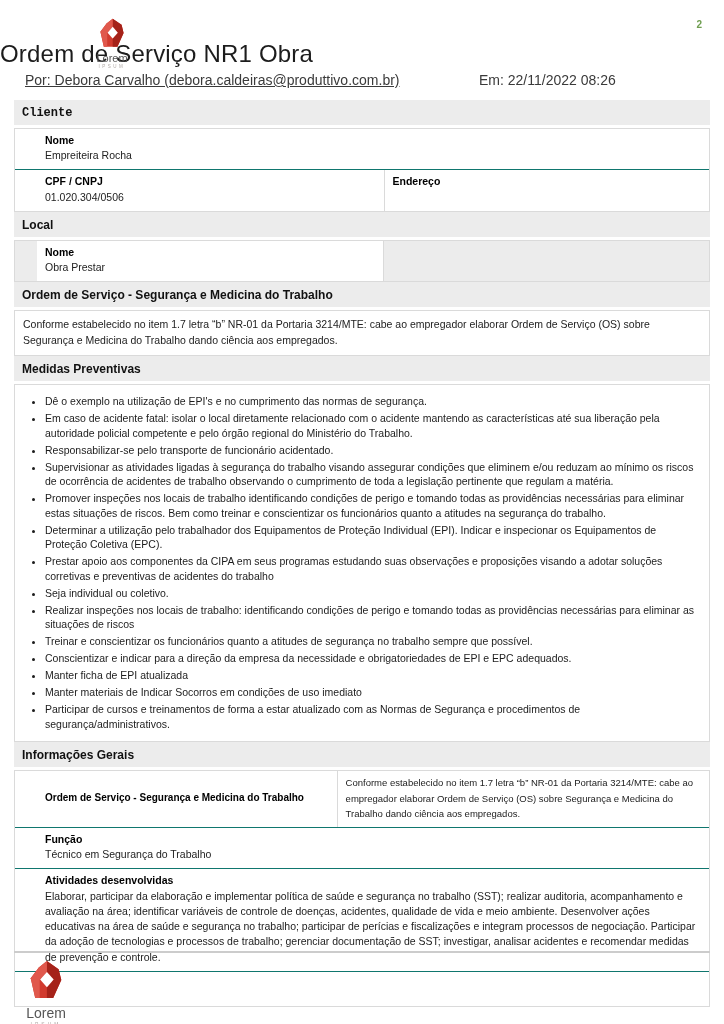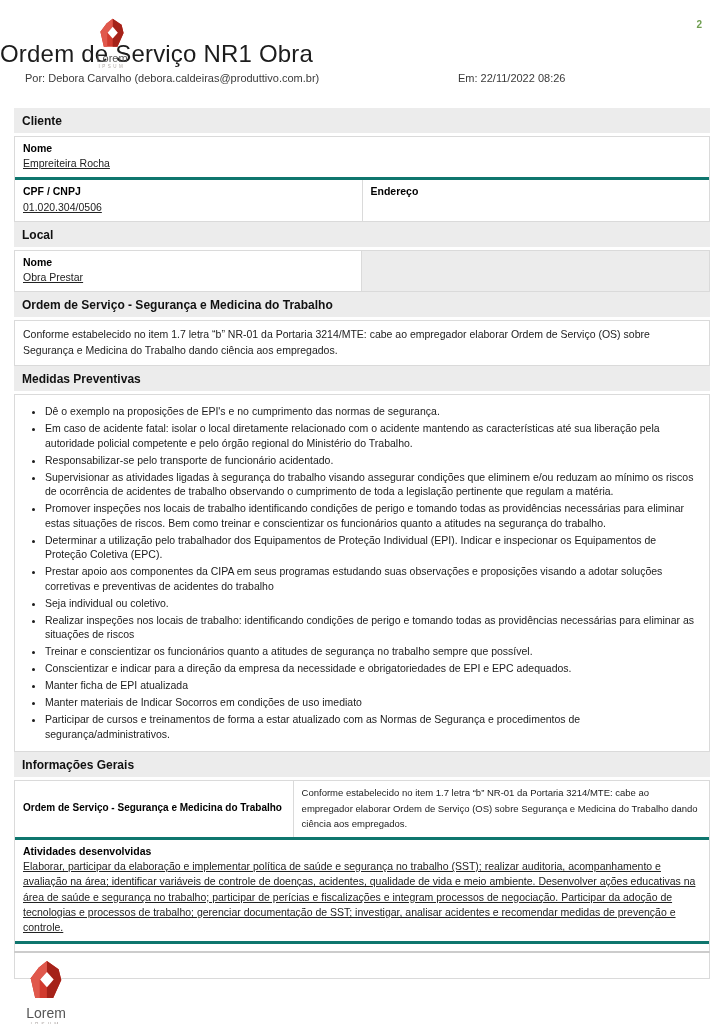--- a/index.html
+++ b/index.html
@@ -6,34 +6,34 @@
   body{width:724px;height:1024px;font-family:"Liberation Sans","DejaVu Sans",sans-serif;color:#1a1a1a;position:relative;overflow:hidden;}
   .page{position:relative;width:724px;height:1024px;background:#fff;}
 
   
   .header{position:relative;height:98px;}
   .logo-block{position:absolute;left:92px;top:18px;width:40px;text-align:center;}
   .logo-block .logo-word{font-size:11px;color:#555;margin-top:1px;line-height:1;}
   .logo-block .logo-sub{font-size:4.5px;color:#b0a9a6;letter-spacing:2.5px;margin-top:1px;line-height:1;}
   .doc-title{padding-top:40px;font-size:24px;font-weight:400;color:#1c1c1c;letter-spacing:0.2px;}
   .page-num{position:absolute;right:22px;top:19px;font-size:10px;font-weight:bold;}
-  .byline{position:absolute;left:25px;top:72px;right:25px;font-size:11px;color:#3a3a3a;}
-  .byline .em{position:absolute;left:433px;top:0;}
+  .byline{position:absolute;left:25px;top:72px;right:25px;font-size:14px;color:#3a3a3a;text-decoration:underline;}
+  .byline .em{position:absolute;left:454px;top:0;}
 
   
   .content{margin:0 14px;}
   .section-bar{background:#ececec;font-size:12px;font-weight:bold;color:#111;padding:6px 8px 5px 8px;margin-bottom:3px;}
-  .section-bar.first{margin-top:10px;}
+  .section-bar.first{margin-top:2px;font-family:Liberation Mono, monospace;}
   .tbl{border:1px solid #dadada;background:#fff;}
   .row{display:flex;}
-  .row + .row{border-top:3px solid #0f766e;}
-  .cell{flex:1;background:#fff;padding:4px 8px 6px 8px;min-height:24px;}
+  .row + .row{border-top:1px solid #0f766e;}
+  .cell{flex:1;background:#fff;padding:4px 8px 6px 8px;min-height:24px;margin-left:22px;}
   .cell + .cell{border-left:1px solid #dadada;}
   .lbl{font-weight:bold;font-size:10.5px;line-height:1.45;color:#000;}
-  .val{font-size:10.5px;line-height:1.45;color:#222;text-decoration:underline;}
+  .val{font-size:10.5px;line-height:1.45;color:#222;}
   .local-row{display:flex;background:#ececec;}
   .local-row .cell{flex:none;width:50%;border-right:1px solid #dadada;box-sizing:border-box;}
 
   .text-box{border:1px solid #dadada;background:#fff;padding:6px 8px;}
   .text-box p{margin:0;font-size:10.5px;line-height:1.5;color:#222;}
 
   .bullets-box{border:1px solid #dadada;background:#fff;padding:7px 10px 8px 6px;}
   .bullets-box ul{margin:0;padding-left:24px;}
   .bullets-box li{font-size:10.5px;line-height:1.38;margin:2.5px 0;color:#1c1c1c;}
 
@@ -111,21 +111,21 @@
     </div>
 
     <div class="section-bar">Ordem de Serviço - Segurança e Medicina do Trabalho</div>
     <div class="text-box">
       <p>Conforme estabelecido no item 1.7 letra “b” NR-01 da Portaria 3214/MTE: cabe ao empregador elaborar Ordem de Serviço (OS) sobre Segurança e Medicina do Trabalho dando ciência aos empregados.</p>
     </div>
 
     <div class="section-bar">Medidas Preventivas</div>
     <div class="bullets-box">
       <ul>
-        <li>Dê o exemplo na proposições de EPI's e no cumprimento das normas de segurança.</li>
+        <li>Dê o exemplo na utilização de EPI's e no cumprimento das normas de segurança.</li>
         <li>Em caso de acidente fatal: isolar o local diretamente relacionado com o acidente mantendo as características até sua liberação pela autoridade policial competente e pelo órgão regional do Ministério do Trabalho.</li>
         <li>Responsabilizar-se pelo transporte de funcionário acidentado.</li>
         <li>Supervisionar as atividades ligadas à segurança do trabalho visando assegurar condições que eliminem e/ou reduzam ao mínimo os riscos de ocorrência de acidentes de trabalho observando o cumprimento de toda a legislação pertinente que regulam a matéria.</li>
         <li>Promover inspeções nos locais de trabalho identificando condições de perigo e tomando todas as providências necessárias para eliminar estas situações de riscos. Bem como treinar e conscientizar os funcionários quanto a atitudes na segurança do trabalho.</li>
         <li>Determinar a utilização pelo trabalhador dos Equipamentos de Proteção Individual (EPI). Indicar e inspecionar os Equipamentos de Proteção Coletiva (EPC).</li>
         <li>Prestar apoio aos componentes da CIPA em seus programas estudando suas observações e proposições visando a adotar soluções corretivas e preventivas de acidentes do trabalho</li>
         <li>Seja individual ou coletivo.</li>
         <li>Realizar inspeções nos locais de trabalho: identificando condições de perigo e tomando todas as providências necessárias para eliminar as situações de riscos</li>
         <li>Treinar e conscientizar os funcionários quanto a atitudes de segurança no trabalho sempre que possível.</li>
         <li>Conscientizar e indicar para a direção da empresa da necessidade e obrigatoriedades de EPI e EPC adequados.</li>
@@ -135,20 +135,26 @@
       </ul>
     </div>
 
     <div class="section-bar">Informações Gerais</div>
     <div class="tbl">
       <div class="row">
         <div class="cell ig-row1-left">
           <div class="lbl">Ordem de Serviço - Segurança e Medicina do Trabalho</div>
         </div>
         <div class="cell ig-row1-right">Conforme estabelecido no item 1.7 letra “b” NR-01 da Portaria 3214/MTE: cabe ao empregador elaborar Ordem de Serviço (OS) sobre Segurança e Medicina do Trabalho dando ciência aos empregados.</div>
+      </div>
+      <div class="row">
+        <div class="cell">
+          <div class="lbl">Função</div>
+          <div class="val">Técnico em Segurança do Trabalho</div>
+        </div>
       </div>
       <div class="row">
         <div class="cell">
           <div class="lbl">Atividades desenvolvidas</div>
           <div class="val">Elaborar, participar da elaboração e implementar política de saúde e segurança no trabalho (SST); realizar auditoria, acompanhamento e avaliação na área; identificar variáveis de controle de doenças, acidentes, qualidade de vida e meio ambiente. Desenvolver ações educativas na área de saúde e segurança no trabalho; participar de perícias e fiscalizações e integram processos de negociação. Participar da adoção de tecnologias e processos de trabalho; gerenciar documentação de SST; investigar, analisar acidentes e recomendar medidas de prevenção e controle.</div>
         </div>
       </div>
       <div class="row">
         <div class="cell">
           

